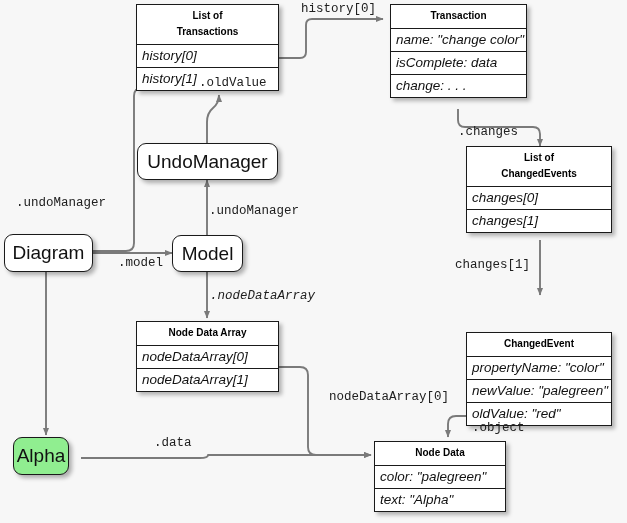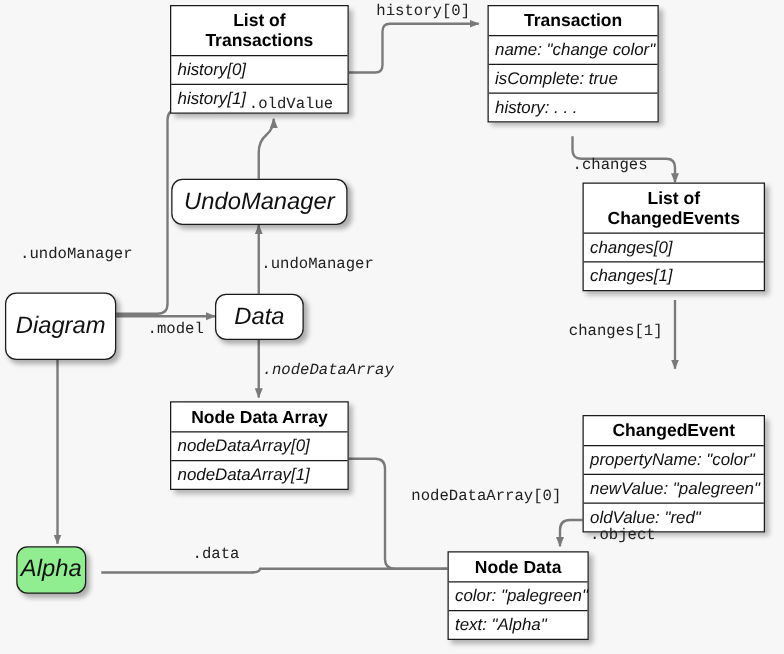--- a/index.html
+++ b/index.html
@@ -17,21 +17,21 @@
   
   .tbl{
     position:absolute;
     background:#ffffff;
     border:1px solid #1a1a1a;
     box-shadow:3px 3px 4px rgba(0,0,0,0.28);
     box-sizing:border-box;
   }
   .tbl .hdr{
     font-weight:bold;
-    font-size:14px;
+    font-size:10px;
     color:#000;
     text-align:center;
     padding:3px 6px 4px 6px;
     border-bottom:1px solid #1a1a1a;
     line-height:16px;
     white-space:pre-line;
   }
   .tbl .row{
     font-style:italic;
     font-size:13.5px;
@@ -49,21 +49,20 @@
     position:absolute;
     background:#ffffff;
     border:1.6px solid #1a1a1a;
     border-radius:9px;
     box-shadow:3px 3px 4px rgba(0,0,0,0.30);
     box-sizing:border-box;
     display:flex;align-items:center;justify-content:center;
     font-size:19px;
     color:#111;
     letter-spacing:0px;
-    font-style:italic;
   }
   .rnode.green{background:#90ee90;}
 
   
   .elabel{
     position:absolute;
     font-family:"Liberation Mono","DejaVu Sans Mono",monospace;
     font-size:12.5px;
     color:#202020;
     background:transparent;
@@ -114,22 +113,22 @@
   <div class="tbl" style="left:136px;top:4px;width:143px;">
     <div class="hdr">List of
 Transactions</div>
     <div class="row">history[0]</div>
     <div class="row">history[1]</div>
   </div>
 
   <div class="tbl" style="left:390px;top:4px;width:137px;">
     <div class="hdr">Transaction</div>
     <div class="row">name: "change color"</div>
-    <div class="row">isComplete: true</div>
-    <div class="row">history: . . .</div>
+    <div class="row">isComplete: data</div>
+    <div class="row">change: . . .</div>
   </div>
 
   <div class="tbl" style="left:466px;top:146px;width:146px;">
     <div class="hdr">List of
 ChangedEvents</div>
     <div class="row">changes[0]</div>
     <div class="row">changes[1]</div>
   </div>
 
   <div class="tbl" style="left:466px;top:296px;width:146px;margin-top:36px;">
@@ -138,36 +137,36 @@
     <div class="row">newValue: "palegreen"</div>
     <div class="row">oldValue: "red"</div>
   </div>
 
   <div class="tbl" style="left:136px;top:321px;width:143px;">
     <div class="hdr">Node Data Array</div>
     <div class="row">nodeDataArray[0]</div>
     <div class="row">nodeDataArray[1]</div>
   </div>
 
-  <div class="tbl" style="left:358px;top:441px;width:113px;">
+  <div class="tbl" style="left:374px;top:441px;width:132px;">
     <div class="hdr">Node Data</div>
     <div class="row">color: "palegreen"</div>
     <div class="row">text: "Alpha"</div>
   </div>
 
   <div class="rnode" style="left:137px;top:143px;width:141px;height:37px;">
     <span>UndoManager</span>
   </div>
 
-  <div class="rnode" style="left:4px;top:234px;width:89px;height:54px;">
+  <div class="rnode" style="left:4px;top:234px;width:89px;height:38px;">
     <span>Diagram</span>
   </div>
 
   <div class="rnode" style="left:172px;top:235px;width:71px;height:37px;">
-    <span>Data</span>
+    <span>Model</span>
   </div>
 
   <div class="rnode green" style="left:13px;top:437px;width:56px;height:38px;">
     <span>Alpha</span>
   </div>
 
   <div class="elabel" style="left:301px;top:2px;">history[0]</div>
 
   <div class="elabel overlay" style="left:199px;top:76px;">.oldValue</div>
 

